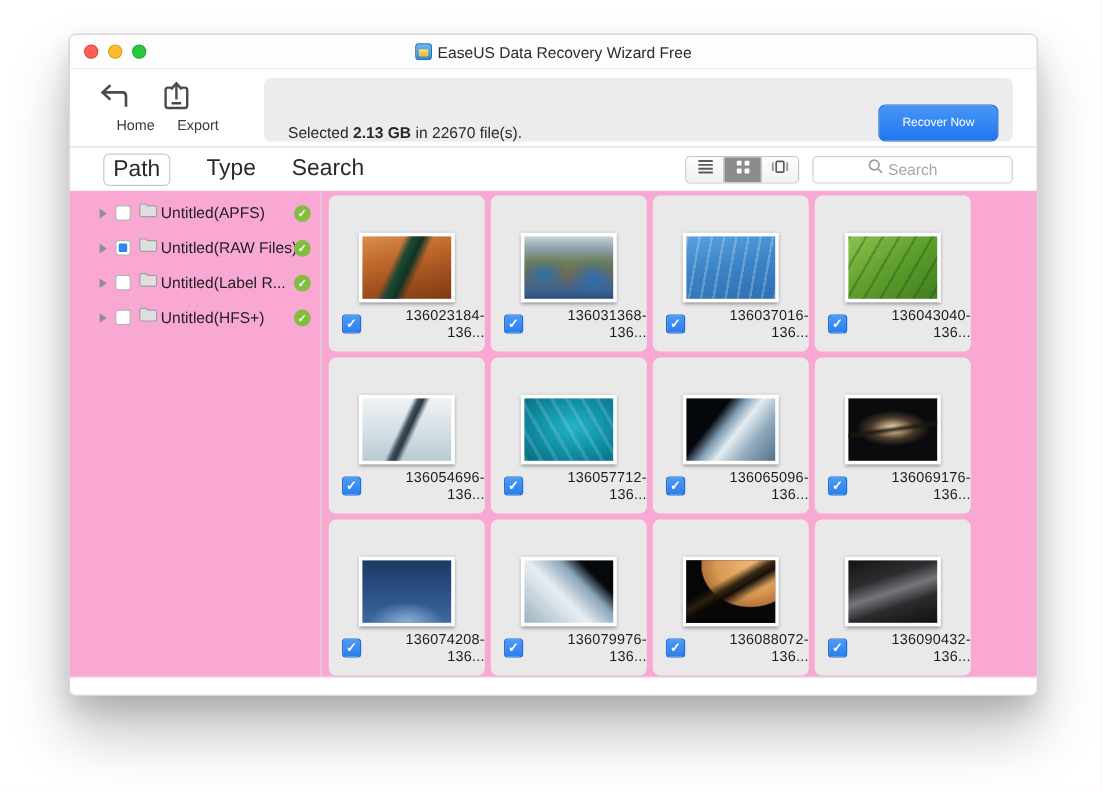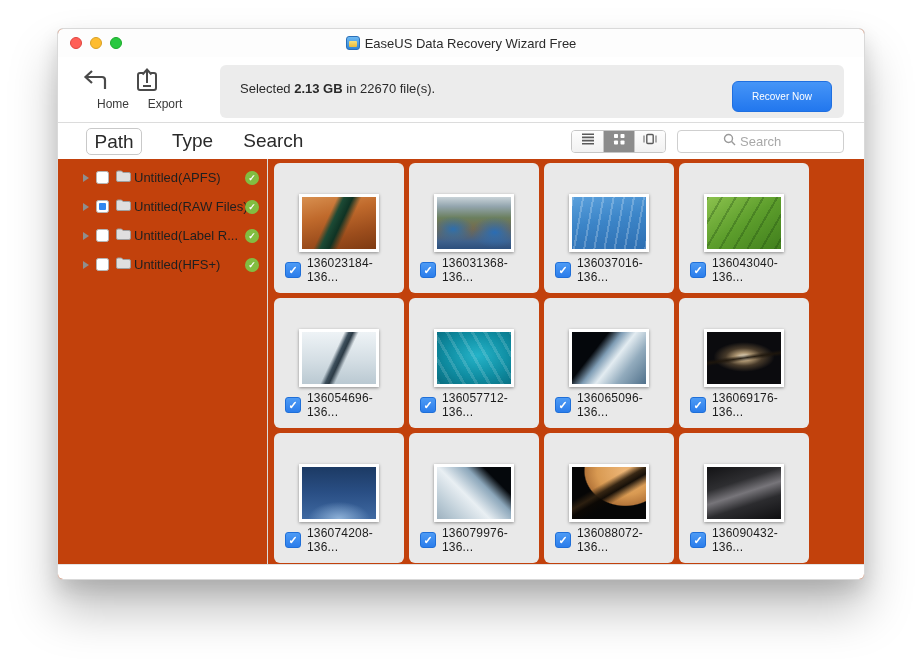--- a/index.html
+++ b/index.html
@@ -1,20 +1,20 @@
 <!DOCTYPE html>
 <html><head>
 <meta charset="utf-8">
 <style>
   * { margin:0; padding:0; box-sizing:border-box; }
   html,body { width:918px; height:659px; background:#ffffff; overflow:hidden;
     font-family:"Liberation Sans", sans-serif; }
 
   .window { position:absolute; left:57px; top:28px; width:808px; height:552px;
-    background:#c2410c; border-radius:6px; border:1px solid #d9d9d9;
+    background:#f9a8d4; border-radius:6px; border:1px solid #d9d9d9;
     box-shadow:0 30px 48px rgba(0,0,0,0.25), 0 10px 20px rgba(0,0,0,0.12);
     overflow:hidden; }
 
   
   .titlebar { height:28px; display:flex; align-items:center; position:relative; background:#fdfdfd; }
   .traffic { display:flex; gap:8px; padding-left:12px; }
   .dot { width:12px; height:12px; border-radius:50%; }
   .dot.red { background:#ff5f57; border:0.5px solid #e0443e; }
   .dot.yellow { background:#febc2e; border:0.5px solid #d8a023; }
   .dot.green { background:#28c840; border:0.5px solid #1aab29; }
@@ -28,21 +28,21 @@
   .wtitle { font-size:13px; color:#2b2b2b; }
 
   
   .toolbar { height:66px; display:flex; align-items:stretch; background:#fff;
     border-bottom:1px solid #dcdcdc; padding-left:14px; }
   .navbtn { width:46px; margin-right:6px; display:flex; flex-direction:column;
     align-items:center; justify-content:center; gap:3px; cursor:default; }
   .navbtn svg { display:block; }
   .navlabel { font-size:12px; color:#3a3a3a;margin-left:36px; }
   .infobar { flex:1; margin:8px 20px 4px 44px; background:#ececec; border-radius:6px;
-    display:flex; align-items:flex-start; padding:16px 12px 0 20px; }
+    display:flex; align-items:flex-end; padding:16px 12px 0 20px; }
   .infotext { font-size:13px; color:#2a2a2a; }
   .infotext .bold { font-weight:bold; }
   .recover { margin-left:auto; width:100px; height:31px; border:1px solid #1f6fe0;
     border-radius:6px; background:linear-gradient(180deg,#4695f7 0%,#2277ee 100%);
     color:#ffffff; font-size:10px; font-family:"Liberation Sans",sans-serif; cursor:pointer; }
 
   
   .headerstrip { height:36px; display:flex; align-items:center; background:#fff; }
   .tab { font-size:19px; color:#2a2a2a; cursor:default; }
   .tab.active { margin-left:28px; width:56px; height:27px; line-height:25px; text-align:center;
@@ -68,21 +68,21 @@
     border-bottom:4.5px solid transparent; margin-right:7px; }
   .cb { width:13px; height:13px; border:1px solid #b5b5b5; border-radius:2.5px; background:#fff; margin-right:6px; }
   .cb::after { content:""; display:block; width:7px; height:7px; margin:2px auto; background:transparent; }
   .cb.mixed::after { background:#2f87f0; border-radius:1px; }
   .treelabel { font-size:13px; color:#1f1f1f; margin-left:2px; }
   .badge { position:absolute; right:8px; width:14px; height:14px; border-radius:50%;
     background:#82bd41; color:#fff; font-size:9px; font-weight:bold; text-align:center; line-height:14px; }
   .badge::after { content:"\2713"; }
 
   .content { flex:1; padding:4px 0 0 6px; }
-  .grid { display:grid; grid-template-columns:repeat(4,130px); grid-auto-rows:130px; gap:5px; }
+  .grid { display:grid; grid-template-columns:repeat(4,130px); grid-auto-rows:130px; gap:5px;text-align:right; }
   .cell { background:#e9e9e9; border-radius:6px; position:relative; }
   .thumb { position:absolute; left:50%; top:31px; transform:translateX(-50%);
     width:80px; height:58px; background:#fff; padding:3px;
     box-shadow:0 1px 3px rgba(0,0,0,0.4); }
   .pic { width:100%; height:100%; }
   .cell-label { position:absolute; left:11px; bottom:9px; display:flex; align-items:center; }
   .gcb { width:16px; height:16px; border-radius:3px; background:#d9d9d9; }
   .gcb.checked { background:linear-gradient(180deg,#4d9bf5 0%,#2b7deb 100%); border:1px solid #1f6fd8;
     color:#fff; font-size:11px; font-weight:bold; text-align:center; line-height:15px; }
   .gcb.checked::after { content:"\2713"; }

